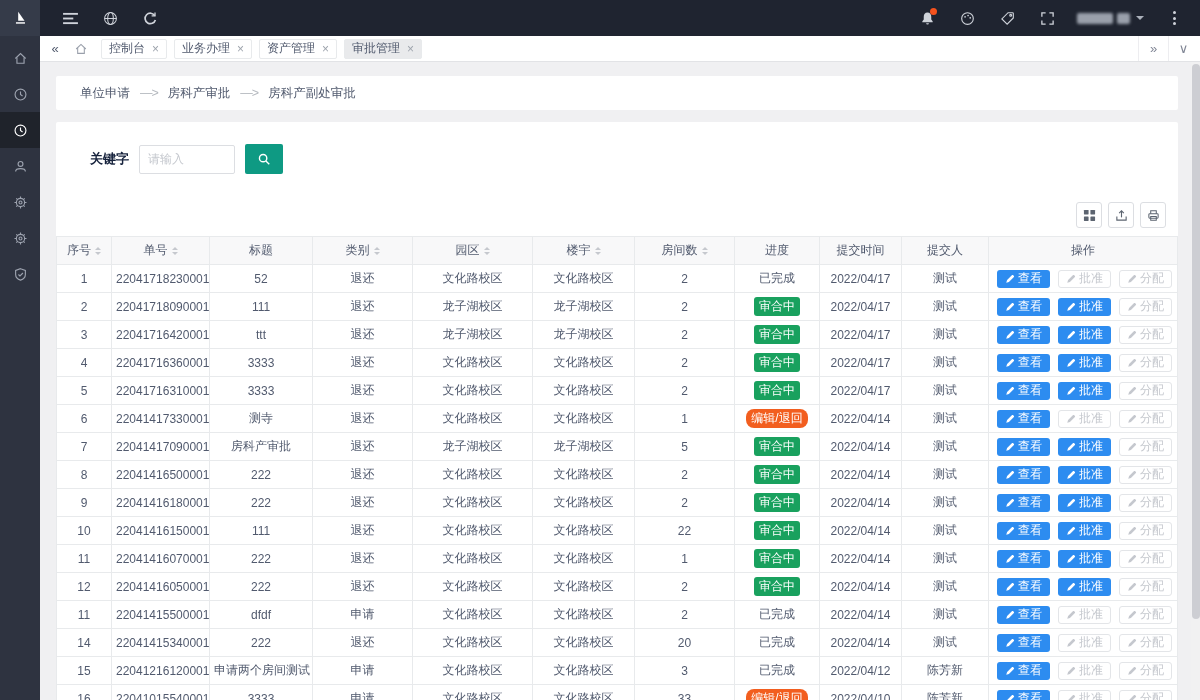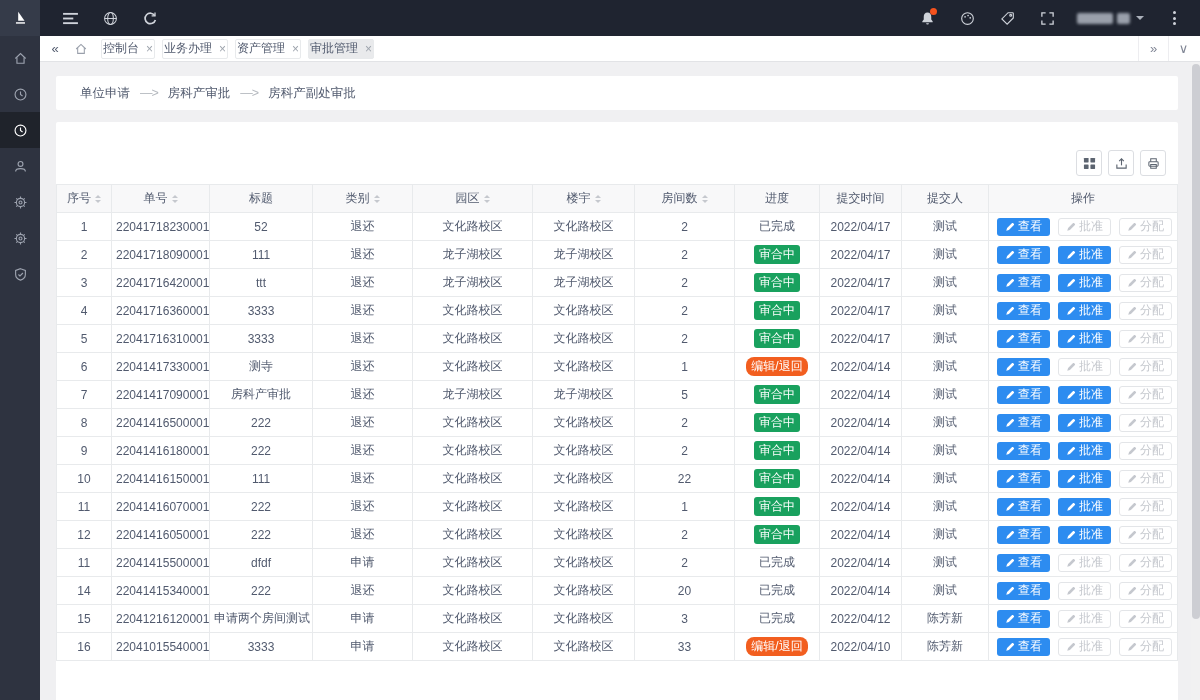--- a/index.html
+++ b/index.html
@@ -20,21 +20,21 @@
   .more-dots i { width:3px; height:3px; border-radius:50%; background:#cfd3da; }
 
   
   .sidebar { position:fixed; top:36px; left:0; bottom:0; width:40px; background:#2e3340; z-index:20; padding-top:4px; }
   .side-item { width:40px; height:36px; display:flex; align-items:center; justify-content:center; cursor:pointer; color:#9da3af; }
   .side-item.active { background:#1f232b; color:#ffffff; }
 
   
   .tabbar { position:fixed; top:36px; left:40px; right:0; height:26px; background:#fff; border-bottom:1px solid #e2e3e6; display:flex; align-items:center; padding:0 2px; z-index:15; }
   .tab-ctrl { width:26px; height:25px; display:flex; align-items:center; justify-content:center; color:#515a6e; font-size:13px; cursor:pointer; }
-  .tab { display:inline-flex; align-items:center; gap:7px; height:20px; border:1px solid #e8eaec; border-radius:2px; background:#fff; padding:0 1px; margin-left:7px; cursor:pointer; color:#515a6e; white-space:nowrap; }
+  .tab { display:inline-flex; align-items:center; gap:7px; height:20px; border:1px solid #e8eaec; border-radius:2px; background:#fff; padding:0 7px; margin-left:7px; cursor:pointer; color:#515a6e; white-space:nowrap; }
   .tab.active { background:#e9eaec; }
   .tab-close { color:#9ea4ad; font-size:12px; line-height:1; cursor:pointer; }
   .tabbar-right { margin-left:auto; display:flex; height:25px; }
   .tabbar-right .tab-ctrl { border-left:1px solid #ededf0; width:30px; color:#808695; }
 
   
   .content { position:absolute; top:62px; left:40px; right:0; bottom:0; overflow:hidden; }
   .breadcrumb-card { margin:14px 22px 0 16px; background:#fff; height:34px; display:flex; align-items:center; padding-left:24px; border-radius:2px; font-size:12.5px; }
   .bc-sep { color:#b4b8be; margin:0 10px; letter-spacing:-1px; }
   .bc-item { color:#515a6e; cursor:pointer; }
@@ -240,20 +240,30 @@
 
   <div class="breadcrumb-card" id="breadcrumb">
       <span class="bc-item">单位申请</span>
       <span class="bc-sep">—&gt;</span>
       <span class="bc-item">房科产审批</span>
       <span class="bc-sep">—&gt;</span>
       <span class="bc-item">房科产副处审批</span>
     </div>
 
   <div class="main-card">
+    <div class="search-row">
+      <span class="search-label">关键字</span>
+      <input class="keyword-input" placeholder="请输入" style="">
+      <button class="search-btn">
+        <svg width="14" height="14" viewBox="0 0 16 16" fill="none" stroke="#fff" stroke-width="1.6">
+            <circle cx="7" cy="7" r="4.2"></circle>
+            <path d="M10.2 10.2L14 14"></path>
+          </svg>
+      </button>
+    </div>
 
     <div class="toolbar-row">
       <button class="tool-btn">
         <svg width="13" height="13" viewBox="0 0 14 14" fill="currentColor">
             <rect x="1" y="1" width="5" height="5" rx="0.5"></rect>
             <rect x="8" y="1" width="5" height="5" rx="0.5"></rect>
             <rect x="1" y="8" width="5" height="5" rx="0.5"></rect>
             <rect x="8" y="8" width="5" height="5" rx="0.5"></rect>
           </svg>
       </button>

